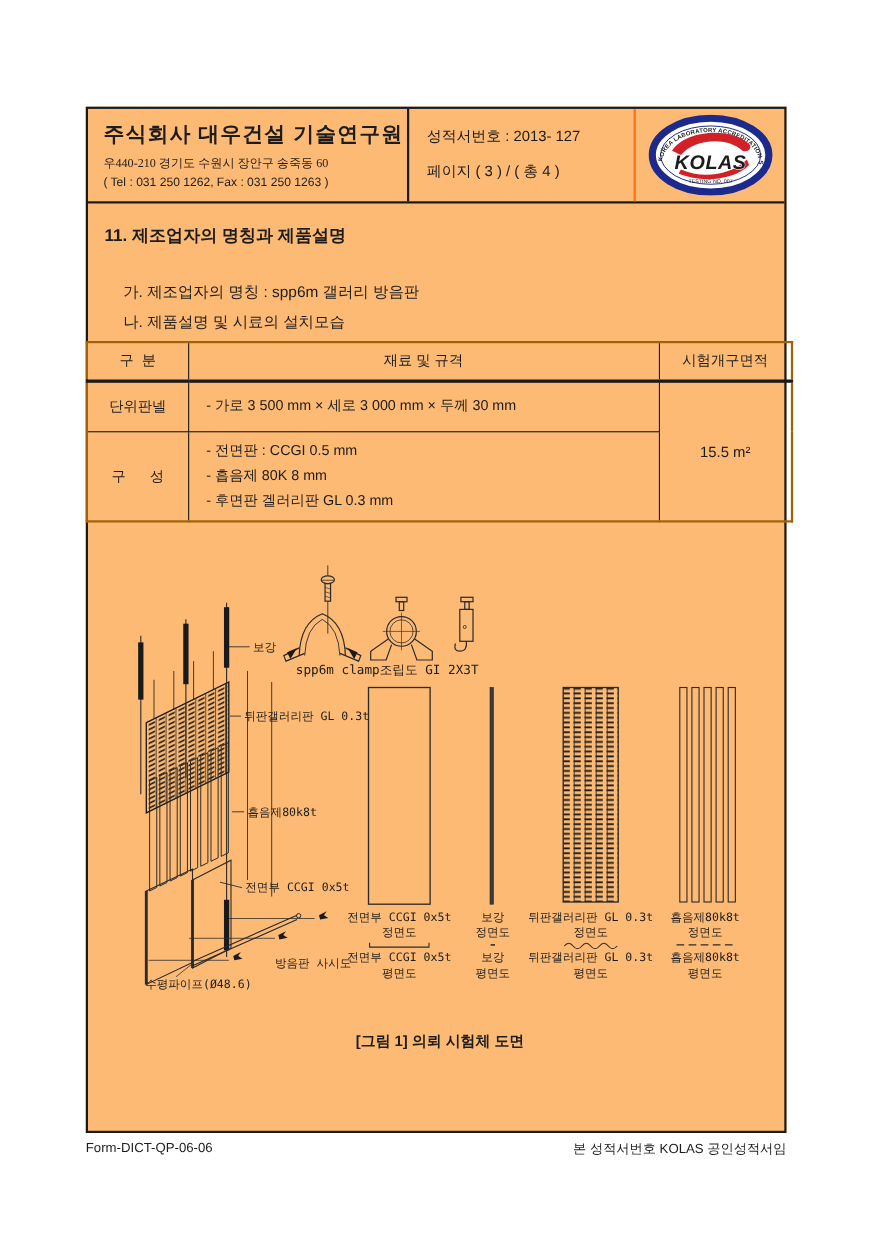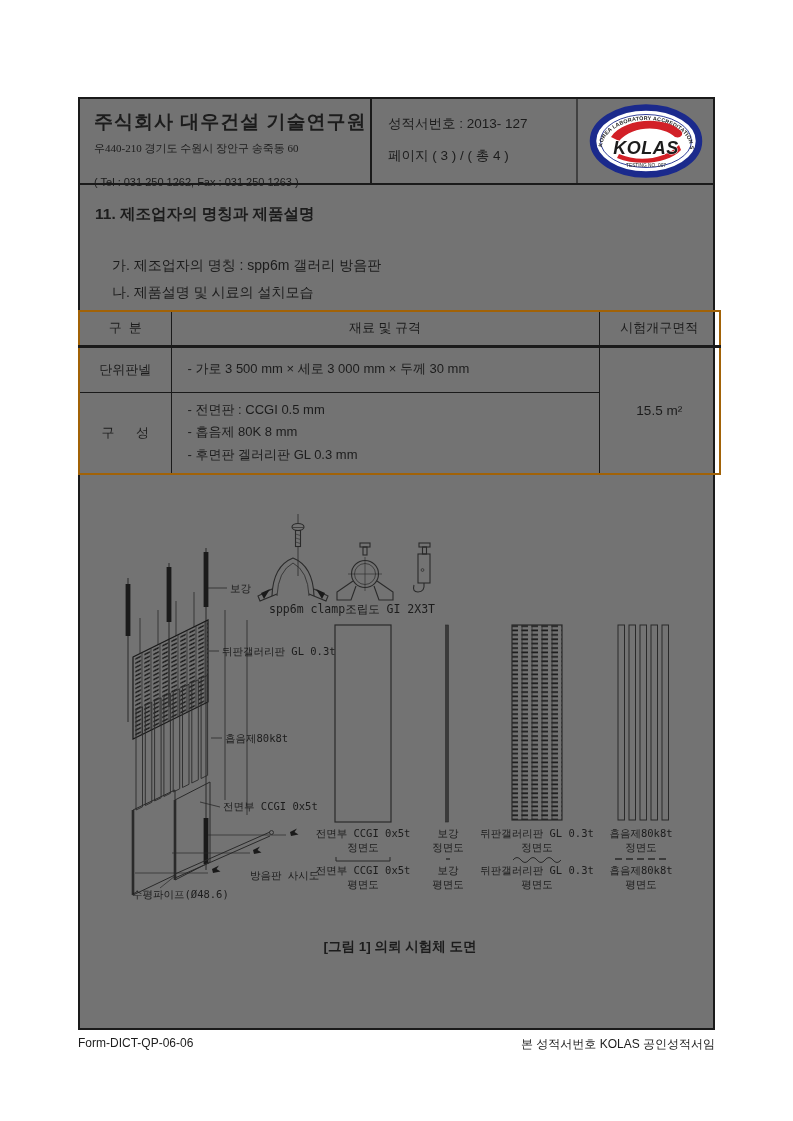--- a/index.html
+++ b/index.html
@@ -1,31 +1,31 @@
 <!DOCTYPE html>
 <html><head>
 <meta charset="utf-8">
 <style>
   * { margin:0; padding:0; box-sizing:border-box; }
   body { font-family:"Liberation Sans", sans-serif; background:#fff; color:#1c1c1c; }
   .page { position:relative; width:793px; height:1121px; background:#ffffff; overflow:hidden; }
 
   .frame { position:absolute; left:78px; top:97px; width:637px; height:933px;
-           border:2px solid #1a1a1a; background:#737373; }
+           border:2px solid #1a1a1a; background:#fdba74; }
 
   
   .hdr { position:absolute; left:0; top:0; width:100%; height:86px;
          border-bottom:2px solid #1a1a1a; display:flex; }
   .hdr-cell { height:100%; }
   .hdr-company { width:292px; border-right:2px solid #1a1a1a; padding:10px 6px 6px 14px; }
-  .hdr-report  { width:206px; border-right:2px solid #404040; padding:12px 8px 6px 16px; }
+  .hdr-report  { width:206px; border-right:2px solid #f97316; padding:12px 8px 6px 16px; }
   .hdr-logo    { flex:1; display:flex; align-items:center; justify-content:center; }
   .company-name { font-size:19px; font-weight:bold; letter-spacing:1px; white-space:nowrap; }
   .company-sub  { font-size:11px; margin-top:6px; white-space:nowrap;font-family:Liberation Serif, serif; }
-  .company-sub2 { font-size:11px; margin-top:20px; white-space:nowrap; }
+  .company-sub2 { font-size:11px; margin-top:4px; white-space:nowrap; }
   .report-line  { font-size:13.5px; margin-top:4px; white-space:nowrap; }
   .report-line + .report-line { margin-top:14px; }
 
   
   .sec-heading { position:absolute; left:15px; top:105px; font-size:15.5px; font-weight:bold; }
   .sec-item-ga { position:absolute; left:32px; top:158px; font-size:14px; }
   .sec-item-na { position:absolute; left:32px; top:185px; font-size:14px; }
 
   
   table.spec { position:absolute; left:-2px; top:211px; width:641px; border-collapse:collapse;

